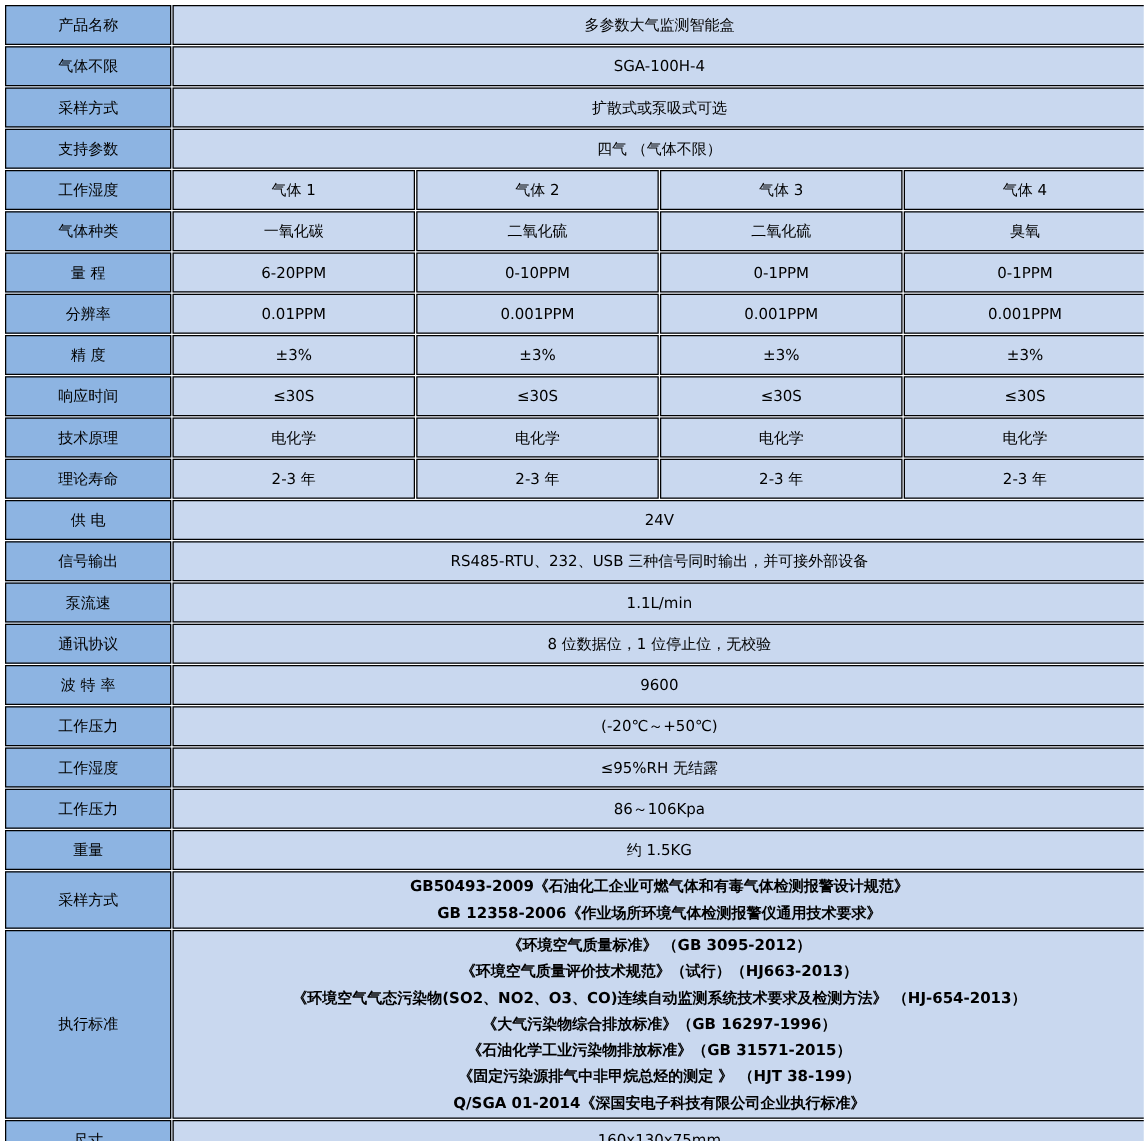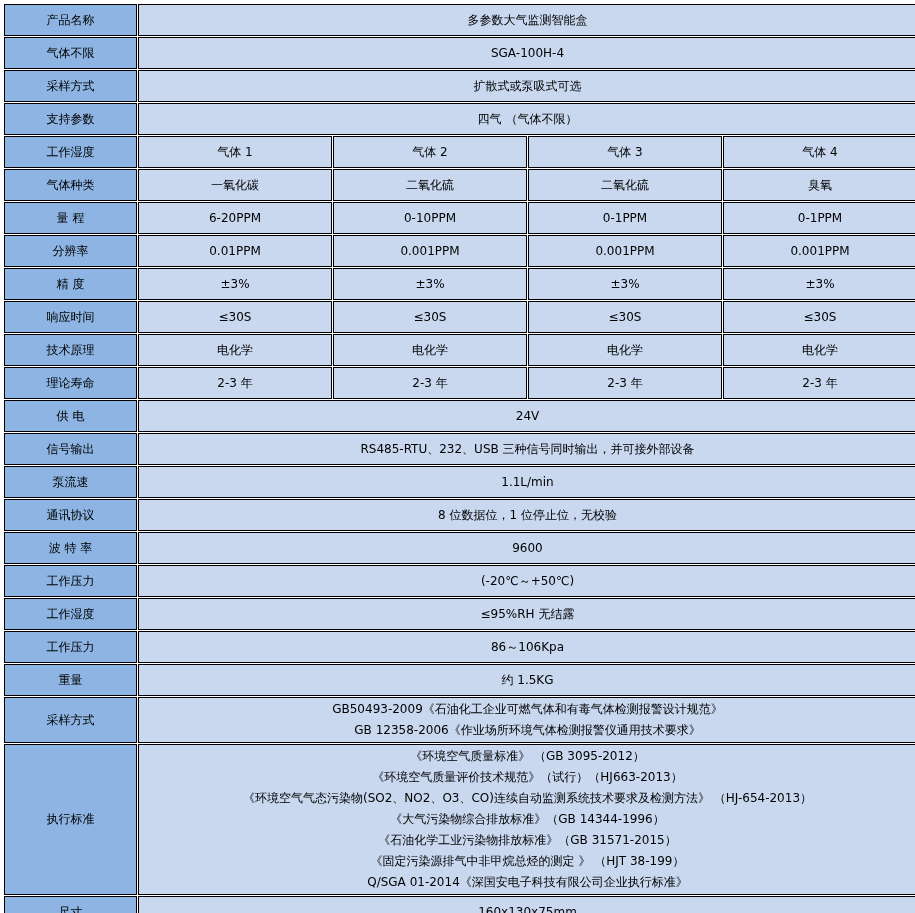--- a/index.html
+++ b/index.html
@@ -41,20 +41,21 @@
   }
   td.value{
     background:var(--cell-bg);
     font-size:12px;
     height:28px;
   }
   td.value .line{
     line-height:21px;
     font-size:12px;
     white-space:nowrap;
+    font-weight:bold;
   }
 </style>
 </head>
 <body>
 
 <table class="spec">
   <colgroup>
     <col class="c-label">
     <col class="c-gas">
       <col class="c-gas">
@@ -176,21 +177,21 @@
           <div class="line">GB50493-2009《石油化工企业可燃气体和有毒气体检测报警设计规范》</div>
           <div class="line">GB 12358-2006《作业场所环境气体检测报警仪通用技术要求》</div>
         </td>
       </tr>
       <tr>
         <th class="label">执行标准</th>
         <td class="value" colspan="4">
           <div class="line">《环境空气质量标准》 （GB 3095-2012）</div>
           <div class="line">《环境空气质量评价技术规范》（试行）（HJ663-2013）</div>
           <div class="line">《环境空气气态污染物(SO2、NO2、O3、CO)连续自动监测系统技术要求及检测方法》 （HJ-654-2013）</div>
-          <div class="line">《大气污染物综合排放标准》（GB 14344-1996）</div>
+          <div class="line">《大气污染物综合排放标准》（GB 16297-1996）</div>
           <div class="line">《石油化学工业污染物排放标准》（GB 31571-2015）</div>
           <div class="line">《固定污染源排气中非甲烷总烃的测定 》 （HJT 38-199）</div>
           <div class="line">Q/SGA 01-2014《深国安电子科技有限公司企业执行标准》</div>
         </td>
       </tr>
       <tr>
         <th class="label">尺寸</th>
         <td class="value" colspan="4">160x130x75mm</td>
       </tr>
     </tbody>

